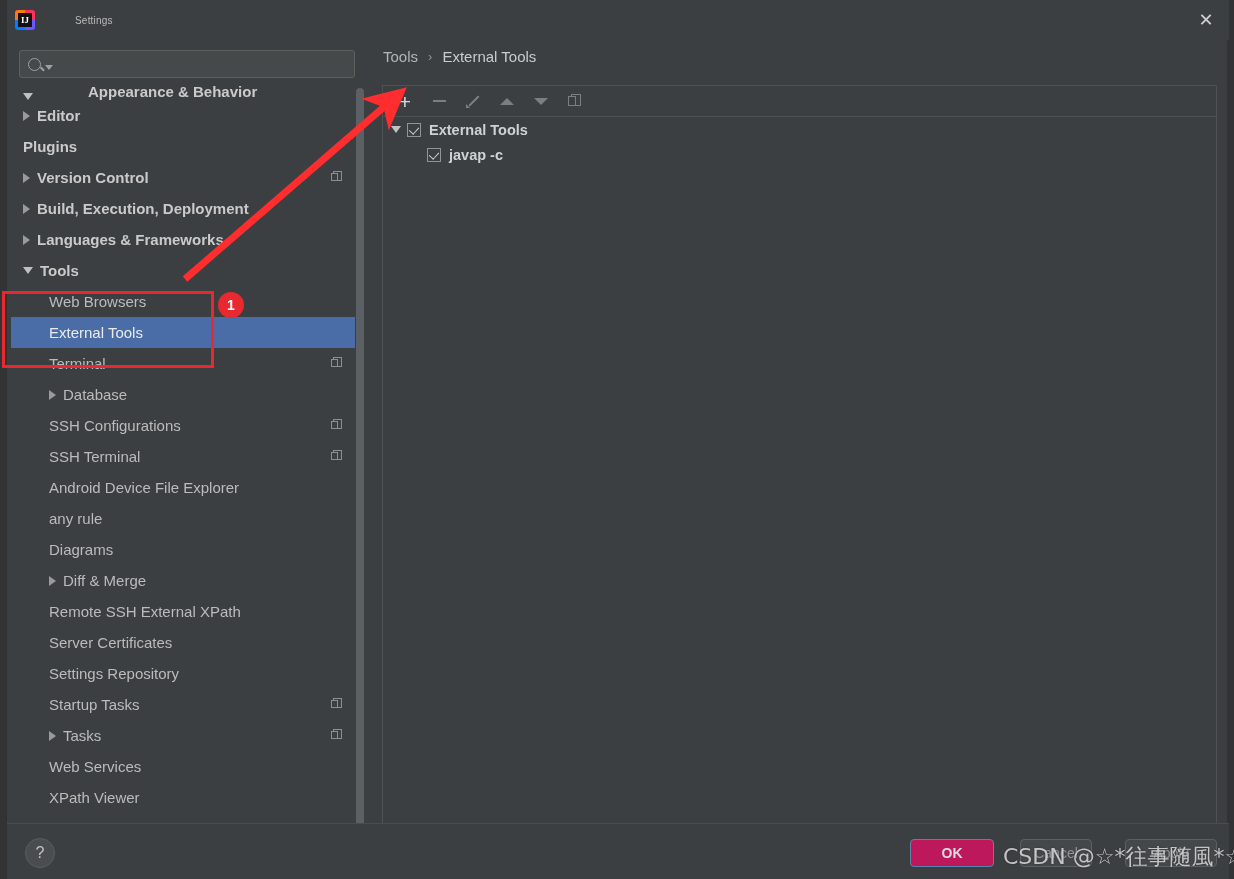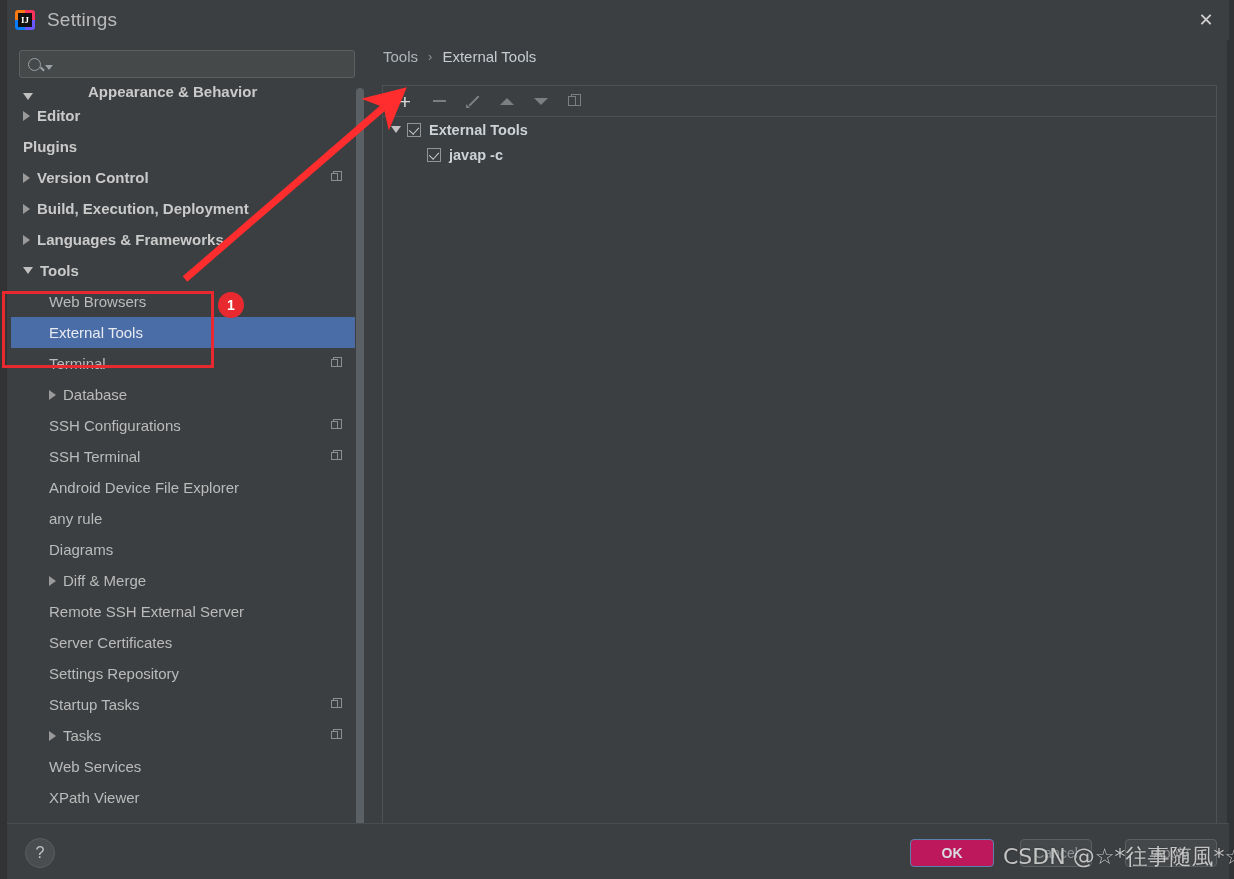--- a/index.html
+++ b/index.html
@@ -43,21 +43,21 @@
   .title-icon .q2 { position:absolute; right:0; top:0; width:10px; height:10px; background:#fe315d; border-top-right-radius:3px;}
   .title-icon .q3 { position:absolute; left:0; bottom:0; width:10px; height:10px; background:#087cfa; border-bottom-left-radius:3px;}
   .title-icon .q4 { position:absolute; right:0; bottom:0; width:10px; height:10px; background:#6b57ff; border-bottom-right-radius:3px;}
   .title-icon .ij {
     position:absolute; left:3px; top:3px; width:14px; height:14px;
     background:#111; color:#fff; font-size:9px; font-weight:bold;
     display:flex; align-items:center; justify-content:center;
     font-family:"Liberation Serif", serif;
   }
   .title-text {
-    font-size: 19px; color: #bbbbbb; letter-spacing: .2px;
+    font-size: 10px; color: #bbbbbb; letter-spacing: .2px; margin-left: 28px;
   }
   .close-btn {
     position: absolute; right: 0; top: 0; width: 46px; height: 40px;
     display: flex; align-items: center; justify-content: center;
     color: #cfcfcf; font-size: 18px; cursor: pointer;
   }
 
   
   .sidebar {
     position: absolute; left: 4px; top: 40px; width: 350px; height: 782px;
@@ -361,21 +361,21 @@
             <div class="node" style="padding-left: 38px;">
               <span class="arrow none" style="margin-right: 0px;"></span>
               <span class="lbl">Diagrams</span>
             </div>
             <div class="node" style="padding-left: 38px;">
               <span class="arrow right"></span>
               <span class="lbl">Diff &amp; Merge</span>
             </div>
             <div class="node" style="padding-left: 38px;">
               <span class="arrow none" style="margin-right: 0px;"></span>
-              <span class="lbl">Remote SSH External Server</span>
+              <span class="lbl">Remote SSH External XPath</span>
             </div>
             <div class="node" style="padding-left: 38px;">
               <span class="arrow none" style="margin-right: 0px;"></span>
               <span class="lbl">Server Certificates</span>
             </div>
             <div class="node" style="padding-left: 38px;">
               <span class="arrow none" style="margin-right: 0px;"></span>
               <span class="lbl">Settings Repository</span>
             </div>
             <div class="node" style="padding-left: 38px;">

